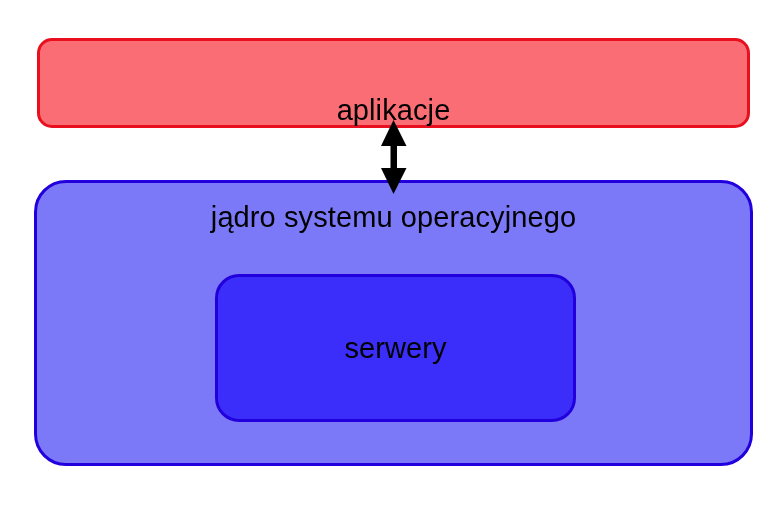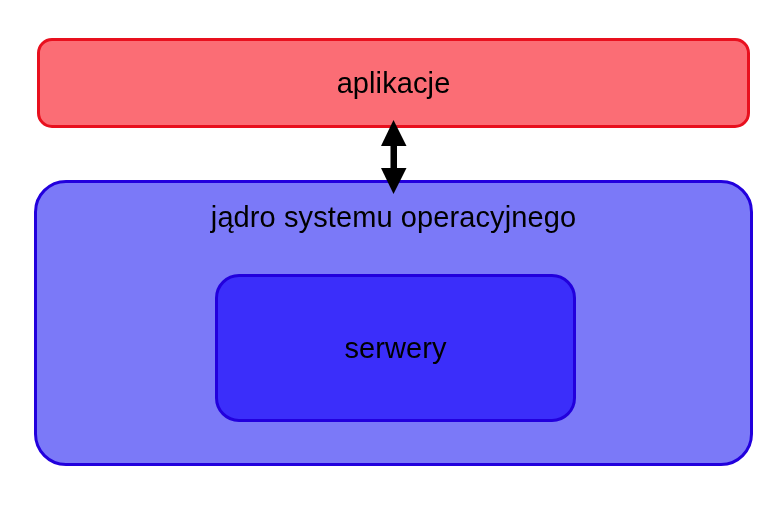--- a/index.html
+++ b/index.html
@@ -30,21 +30,21 @@
   }
 
   #applications-box {
     left: 37px;
     top: 38px;
     width: 713px;
     height: 90px;
     background: #fb6d75;
     border: 3px solid #e8101e;
     border-radius: 15px;
-    align-items: center;
+    align-items: flex-end;
     z-index: 2;
   }
 
   #kernel-box {
     left: 34px;
     top: 180px;
     width: 719px;
     height: 286px;
     background: #7b79f8;
     border: 3px solid #2200dd;

